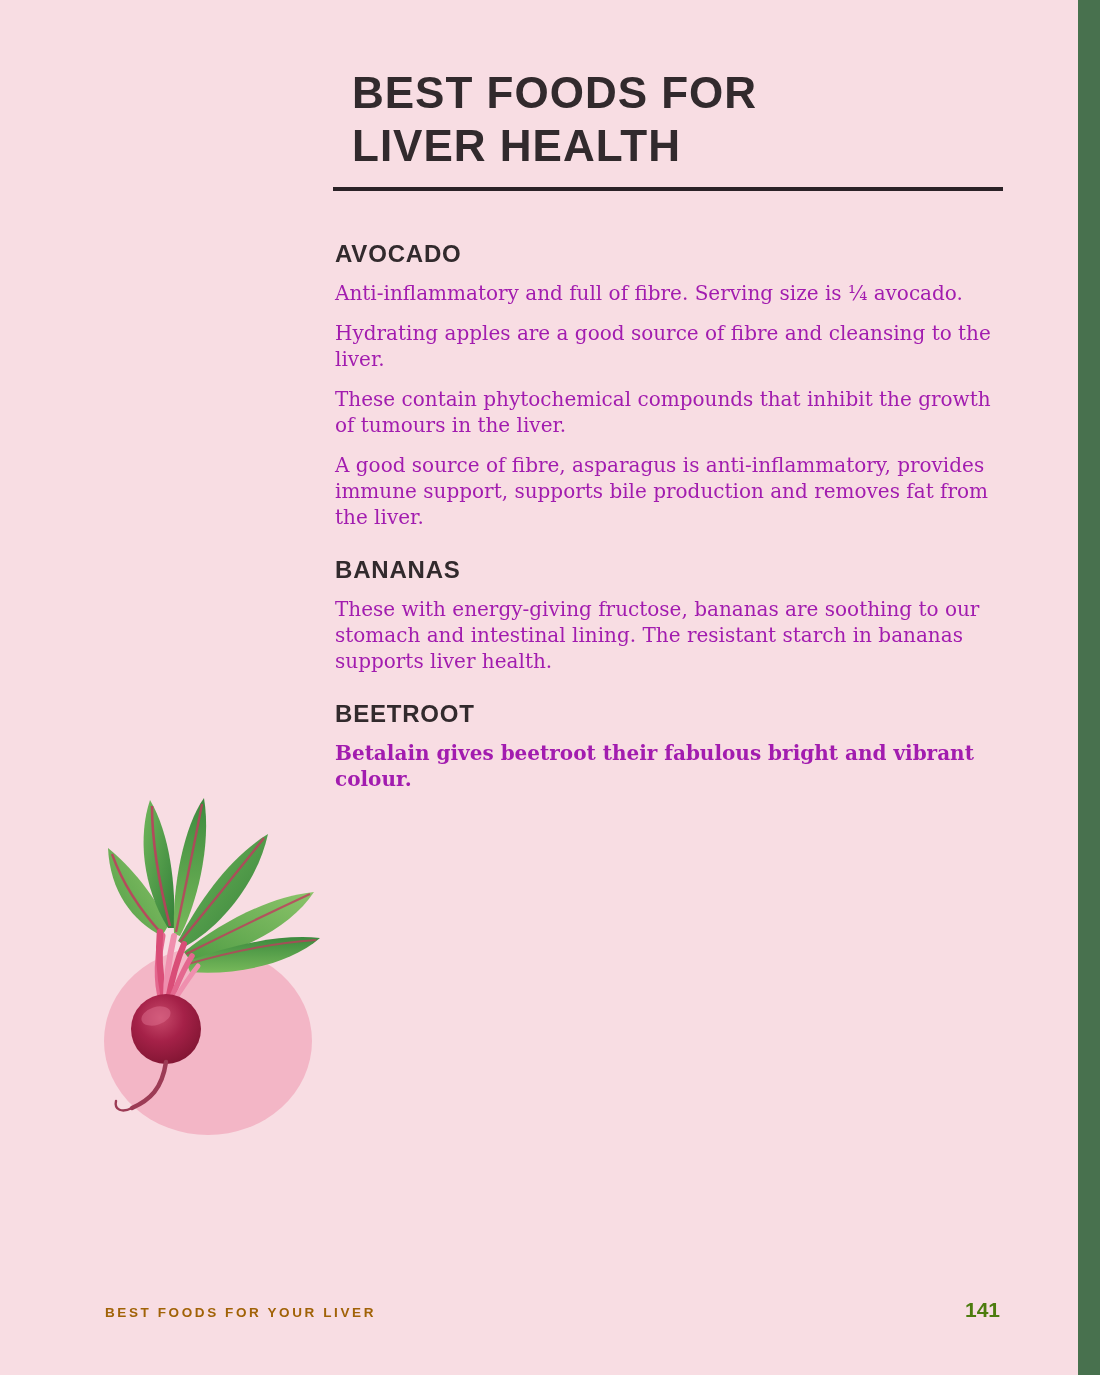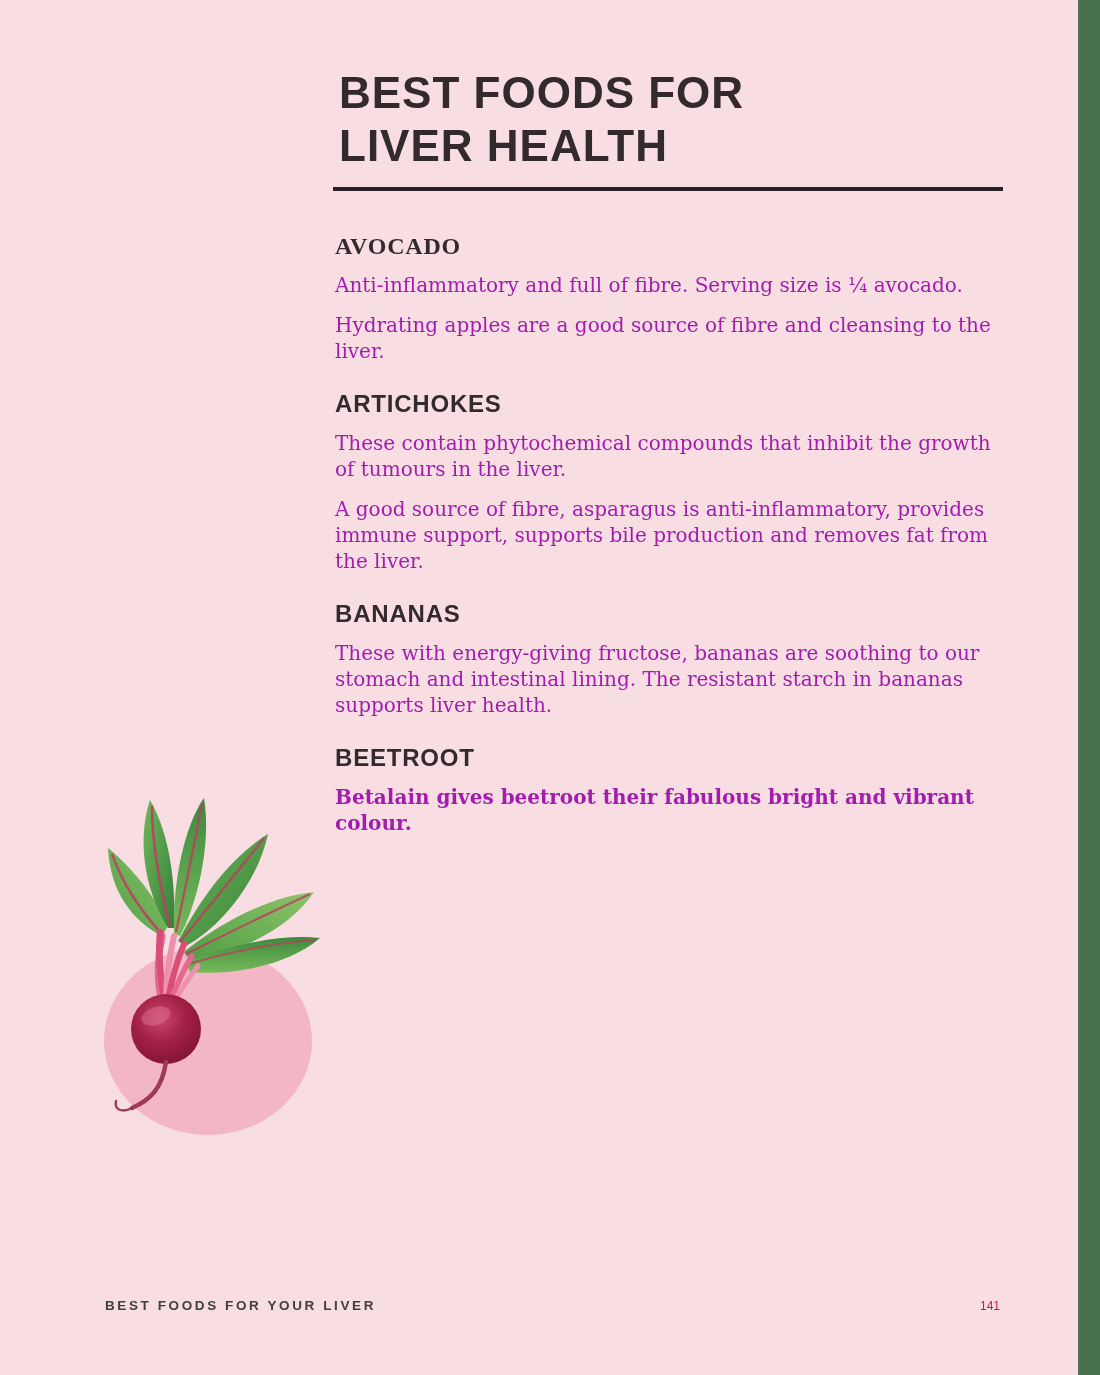--- a/index.html
+++ b/index.html
@@ -16,78 +16,77 @@
     background:var(--bg);
     overflow:hidden;
     font-family:"Liberation Sans",sans-serif;
     color:var(--ink);
   }
   .page-edge{
     position:absolute;top:0;right:0;width:22px;height:100%;
     background:var(--edge);
   }
   .page-title{
-    position:absolute;left:339px;top:66px;
+    position:absolute;left:352px;top:66px;
     font-family:"Liberation Sans",sans-serif;
     font-size:44px;line-height:53px;font-weight:600;
     letter-spacing:1px;color:var(--ink);
   }
   .title-rule{
     position:absolute;left:333px;top:187px;width:670px;height:4px;
     background:#2b2227;
   }
   .sections{
     position:absolute;left:335px;top:228px;width:668px;
   }
   .food-heading{
     font-family:"Liberation Sans",sans-serif;
     font-size:24px;line-height:28px;font-weight:700;
     letter-spacing:0.8px;color:var(--ink);
     margin:26px 0 12px 0;
   }
-  .food-heading:first-child{margin-top:4px;font-family:Liberation Serif, serif;}
+  .food-heading:first-child{margin-top:12px;}
   .food-text{
     font-family:"DejaVu Serif","Liberation Serif",serif;
     font-size:20px;line-height:26px;color:#a21caf;
   }
   .food-text + .food-text{margin-top:14px;}
   .food-text.bold{font-weight:700;}
   .illustration{
     position:absolute;left:72px;top:786px;width:268px;height:392px;
   }
   .footer{
     position:absolute;left:105px;right:100px;top:1298px;
     display:flex;justify-content:space-between;align-items:baseline;
   }
   .footer-title{
     font-family:"Liberation Sans",sans-serif;
-    font-size:13.5px;font-weight:600;letter-spacing:2.6px;color:#404040;
+    font-size:13.5px;font-weight:600;letter-spacing:2.6px;color:#a16207;
   }
   .footer-page{
     font-family:"Liberation Sans",sans-serif;
-    font-size:12px;font-weight:400;color:#be185d;
+    font-size:21px;font-weight:700;color:#4d7c0f;
   }
 </style>
 </head>
 <body>
 
 <div class="page-edge"></div>
 
 <h1 class="page-title">
   <span>BEST FOODS FOR</span><br>
   <span>LIVER HEALTH</span>
 </h1>
 
 <div class="title-rule"></div>
 
 <div class="sections">
     <h3 class="food-heading">AVOCADO</h3>
     <p class="food-text">Anti-inflammatory and full of fibre. Serving size is ¼ avocado.</p>
     <p class="food-text">Hydrating apples are a good source of fibre and cleansing to the liver.</p>
-    <h3 class="food-heading">ARTICHOKES</h3>
     <p class="food-text">These contain phytochemical compounds that inhibit the growth of tumours in the liver.</p>
     <p class="food-text">A good source of fibre, asparagus is anti-inflammatory, provides immune support, supports bile production and removes fat from the liver.</p>
     <h3 class="food-heading">BANANAS</h3>
     <p class="food-text">These with energy-giving fructose, bananas are soothing to our stomach and intestinal lining. The resistant starch in bananas supports liver health.</p>
     <h3 class="food-heading">BEETROOT</h3>
     <p class="food-text bold">Betalain gives beetroot their fabulous bright and vibrant colour.</p>
   </div>
 
 <svg class="illustration" viewBox="0 0 268 392" xmlns="http://www.w3.org/2000/svg" aria-hidden="true">
   <defs>

